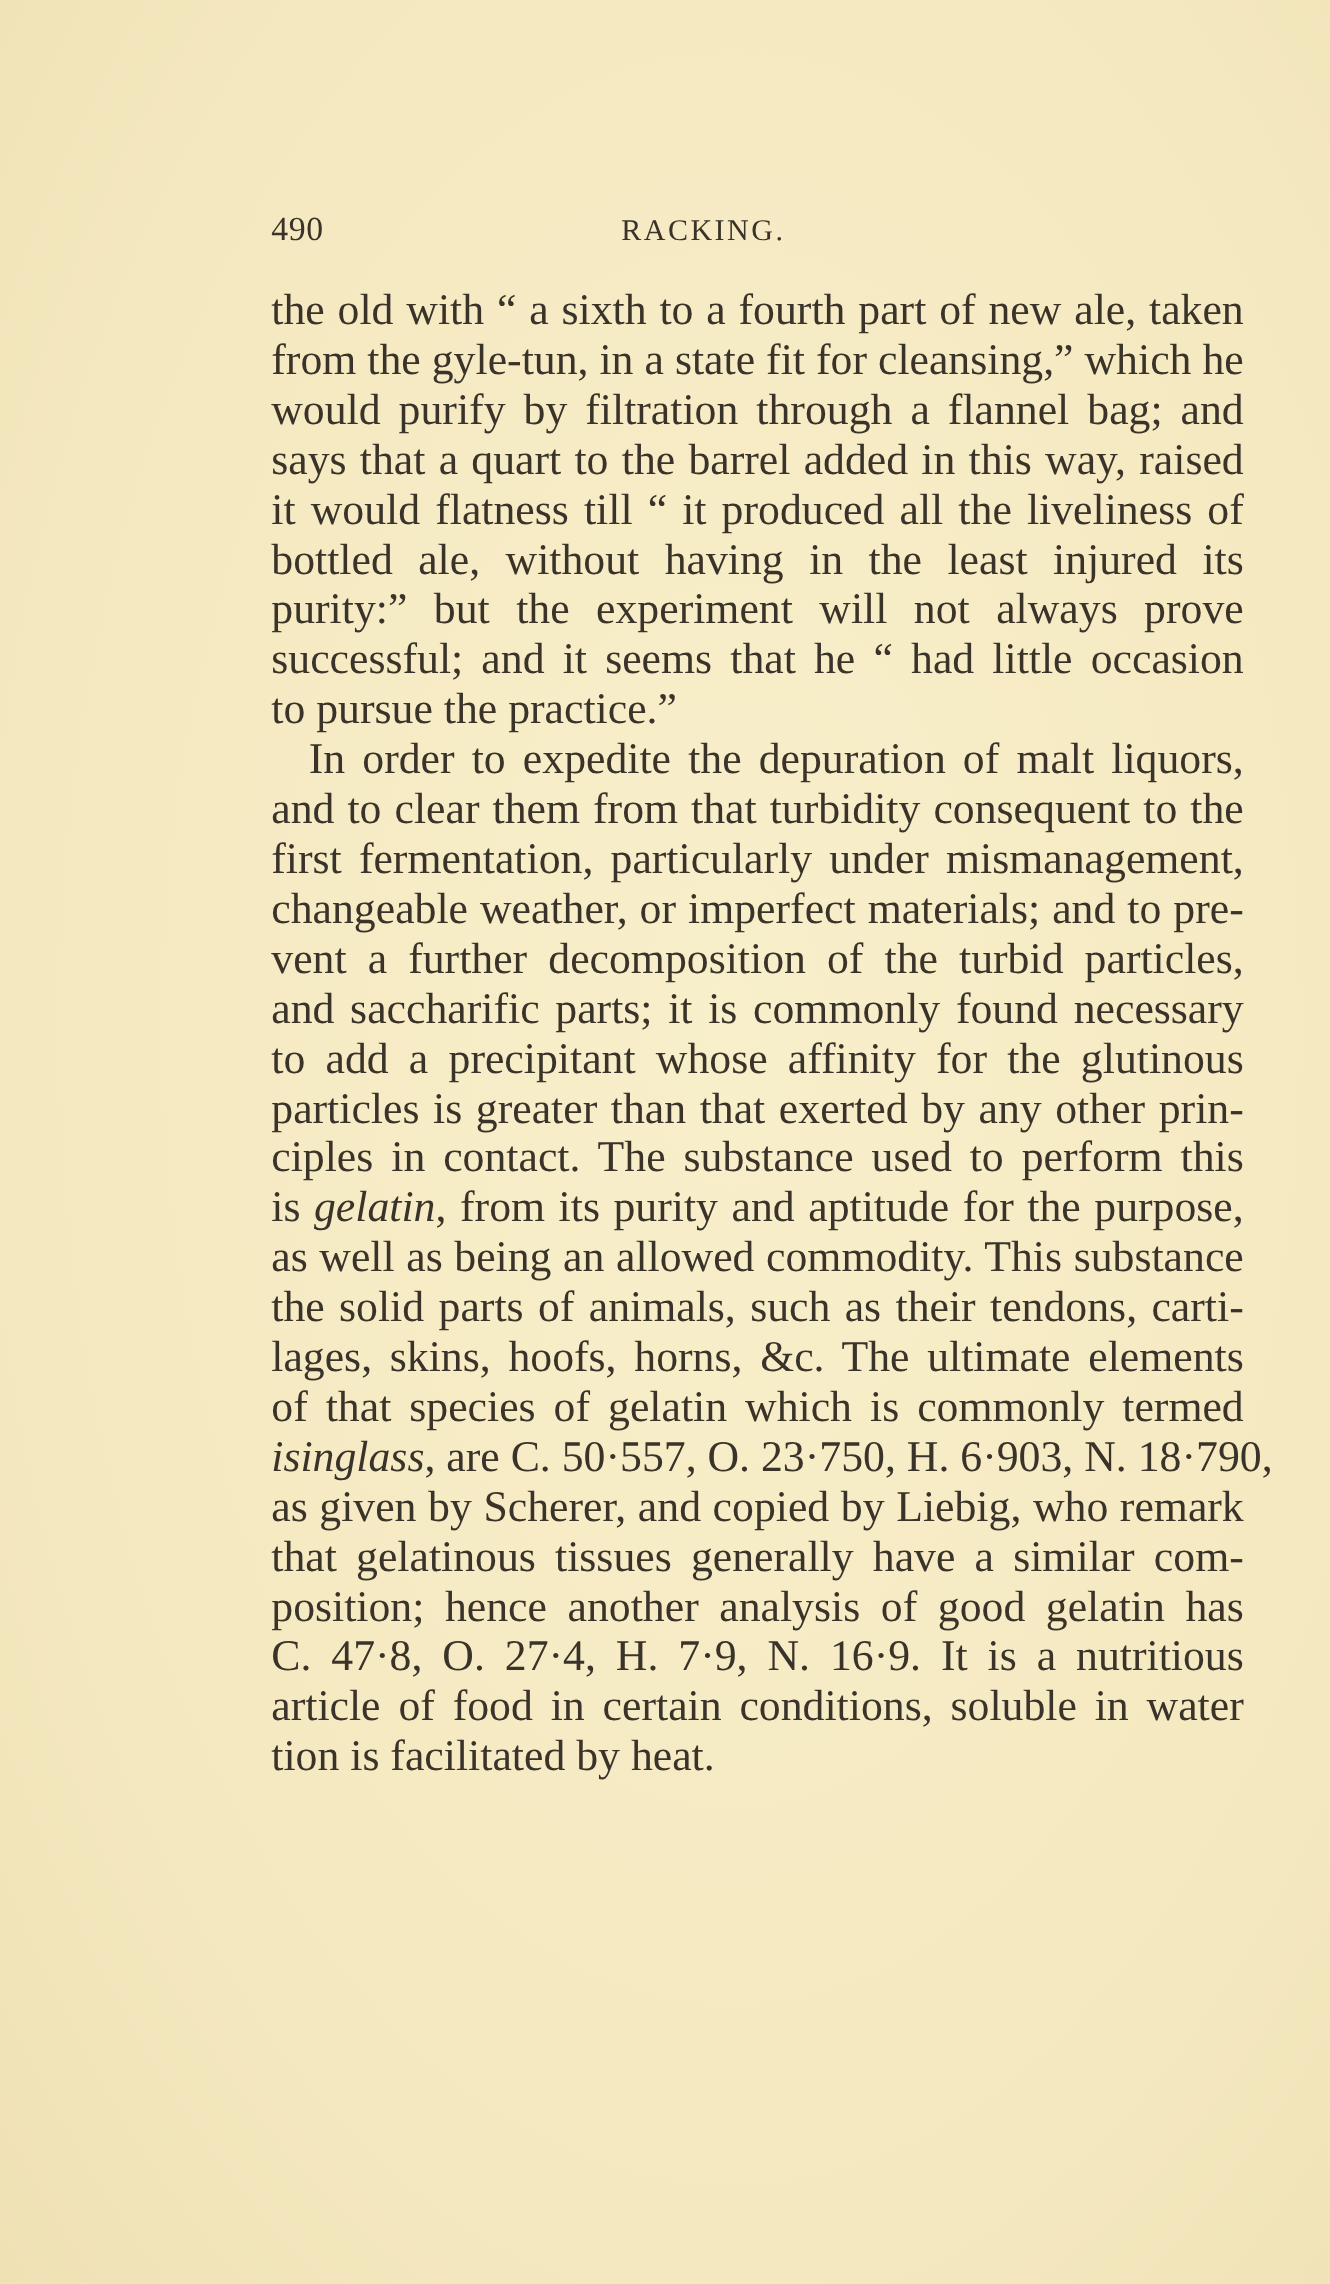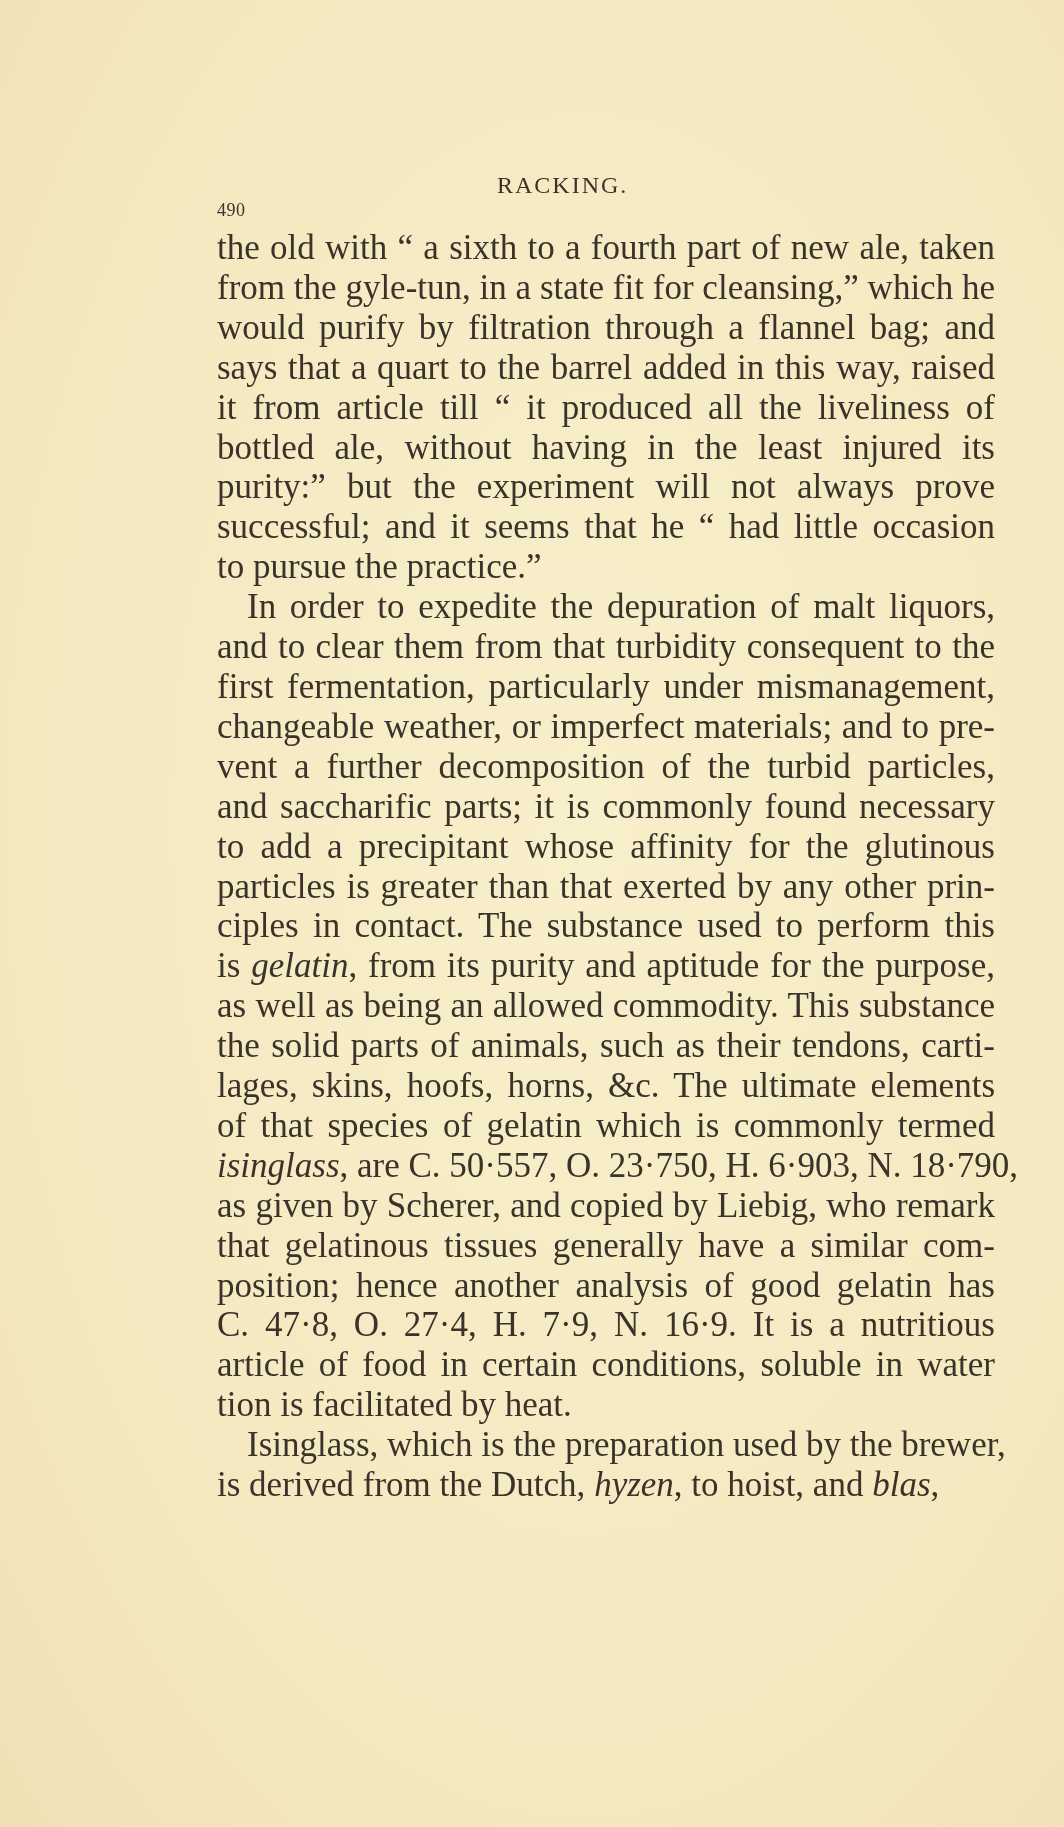--- a/index.html
+++ b/index.html
@@ -16,21 +16,21 @@
     left: 0; top: 0; width: 1064px; height: 1827px;
     background: radial-gradient(ellipse at 55% 45%, #f8efcb 0%, #f4e8bf 70%, #efe1b4 100%);
   }
   .header {
     position: absolute;
     top: 168px; left: 217px; width: 755px;
     height: 36px;
   }
   .page-number {
     position: absolute; left: 0; top: 0;
-    font-size: 18px; letter-spacing: 0.5px; margin-top: 32px;
+    font-size: 27px; letter-spacing: 0.5px;
   }
   .running-head {
     position: absolute; left: 280px; top: 4px;
     font-size: 24px; letter-spacing: 2px;
   }
   .body-text {
     position: absolute;
     top: 228px; left: 217px; width: 778px;
     font-size: 35px;
     line-height: 39.9px;
@@ -48,21 +48,21 @@
   <div class="header">
     <span class="page-number">490</span>
     <span class="running-head">RACKING.</span>
   </div>
   <div class="body-text" id="body-text">
       <p>
         <span class="line"><span>the old with “ a sixth to a fourth part of new ale, taken</span></span>
         <span class="line"><span>from the gyle-tun, in a state fit for cleansing,” which he</span></span>
         <span class="line"><span>would purify by filtration through a flannel bag; and</span></span>
         <span class="line"><span>says that a quart to the barrel added in this way, raised</span></span>
-        <span class="line"><span>it from article till “ it produced all the liveliness of</span></span>
+        <span class="line"><span>it would flatness till “ it produced all the liveliness of</span></span>
         <span class="line"><span>bottled ale, without having in the least injured its</span></span>
         <span class="line"><span>purity:” but the experiment will not always prove</span></span>
         <span class="line"><span>successful; and it seems that he “ had little occasion</span></span>
         <span class="line last"><span>to pursue the practice.”</span></span>
       </p>
       <p>
         <span class="line" style="padding-left: 30px;"><span>In order to expedite the depuration of malt liquors,</span></span>
         <span class="line"><span>and to clear them from that turbidity consequent to the</span></span>
         <span class="line"><span>first fermentation, particularly under mismanagement,</span></span>
         <span class="line"><span>changeable weather, or imperfect materials; and to pre-</span></span>
@@ -77,18 +77,14 @@
         <span class="line"><span>lages, skins, hoofs, horns, &amp;c.  The ultimate elements</span></span>
         <span class="line"><span>of that species of gelatin which is commonly termed</span></span>
         <span class="line"><em>isinglass</em><span>, are C. 50·557, O. 23·750, H. 6·903, N. 18·790,</span></span>
         <span class="line"><span>as given by Scherer, and copied by Liebig, who remark</span></span>
         <span class="line"><span>that gelatinous tissues generally have a similar com-</span></span>
         <span class="line"><span>position; hence another analysis of good gelatin has</span></span>
         <span class="line"><span>C. 47·8, O. 27·4, H. 7·9, N. 16·9.  It is a nutritious</span></span>
         <span class="line"><span>article of food in certain conditions, soluble in water</span></span>
         <span class="line last"><span>tion is facilitated by heat.</span></span>
       </p>
-      <p>
-        <span class="line" style="padding-left: 30px;"><span>Isinglass, which is the preparation used by the brewer,</span></span>
-        <span class="line last"><span>is derived from the Dutch, </span><em>hyzen</em><span>, to hoist, and </span><em>blas</em><span>,</span></span>
-      </p>
     </div>
 </div>
 
 </body></html>

